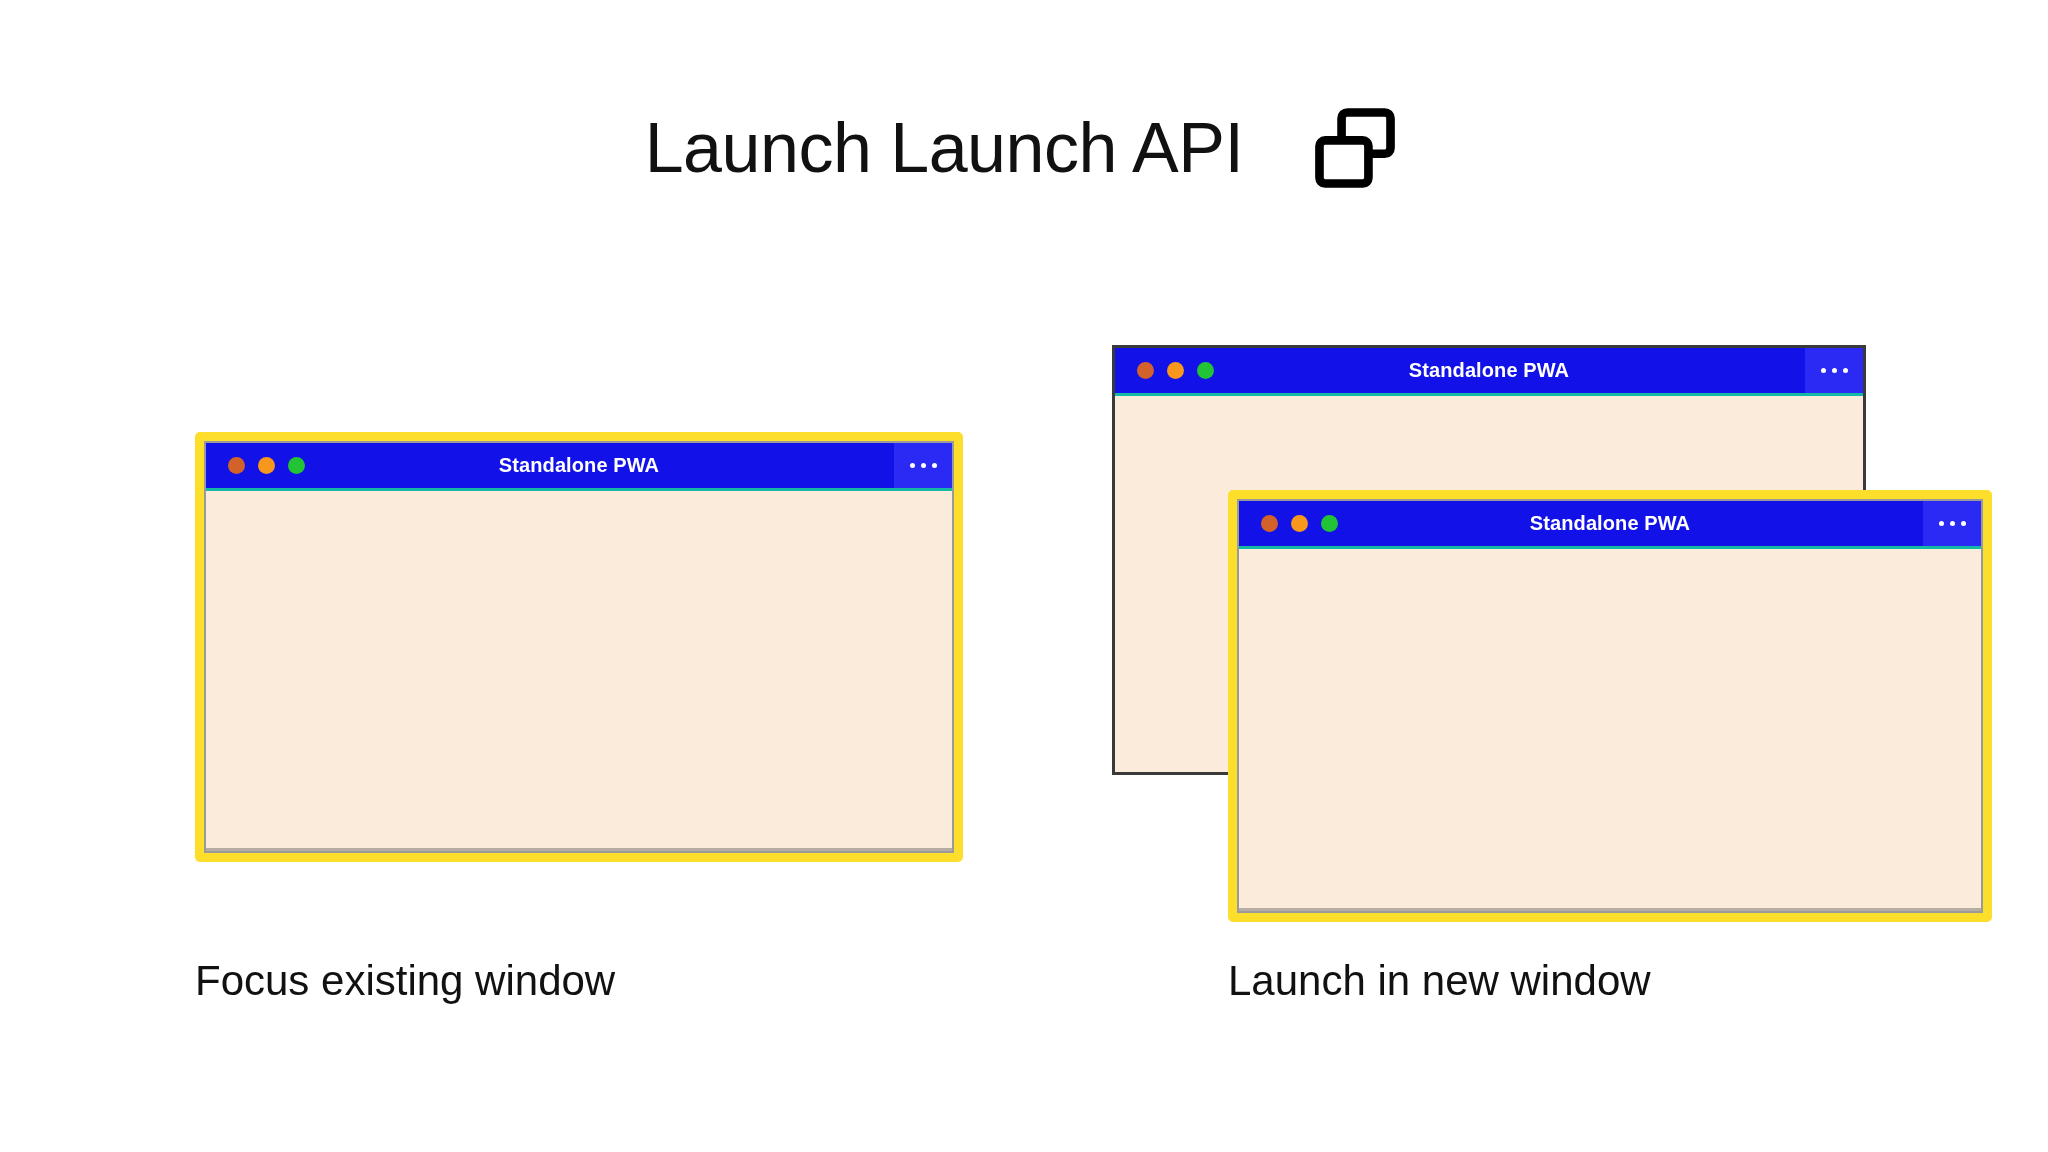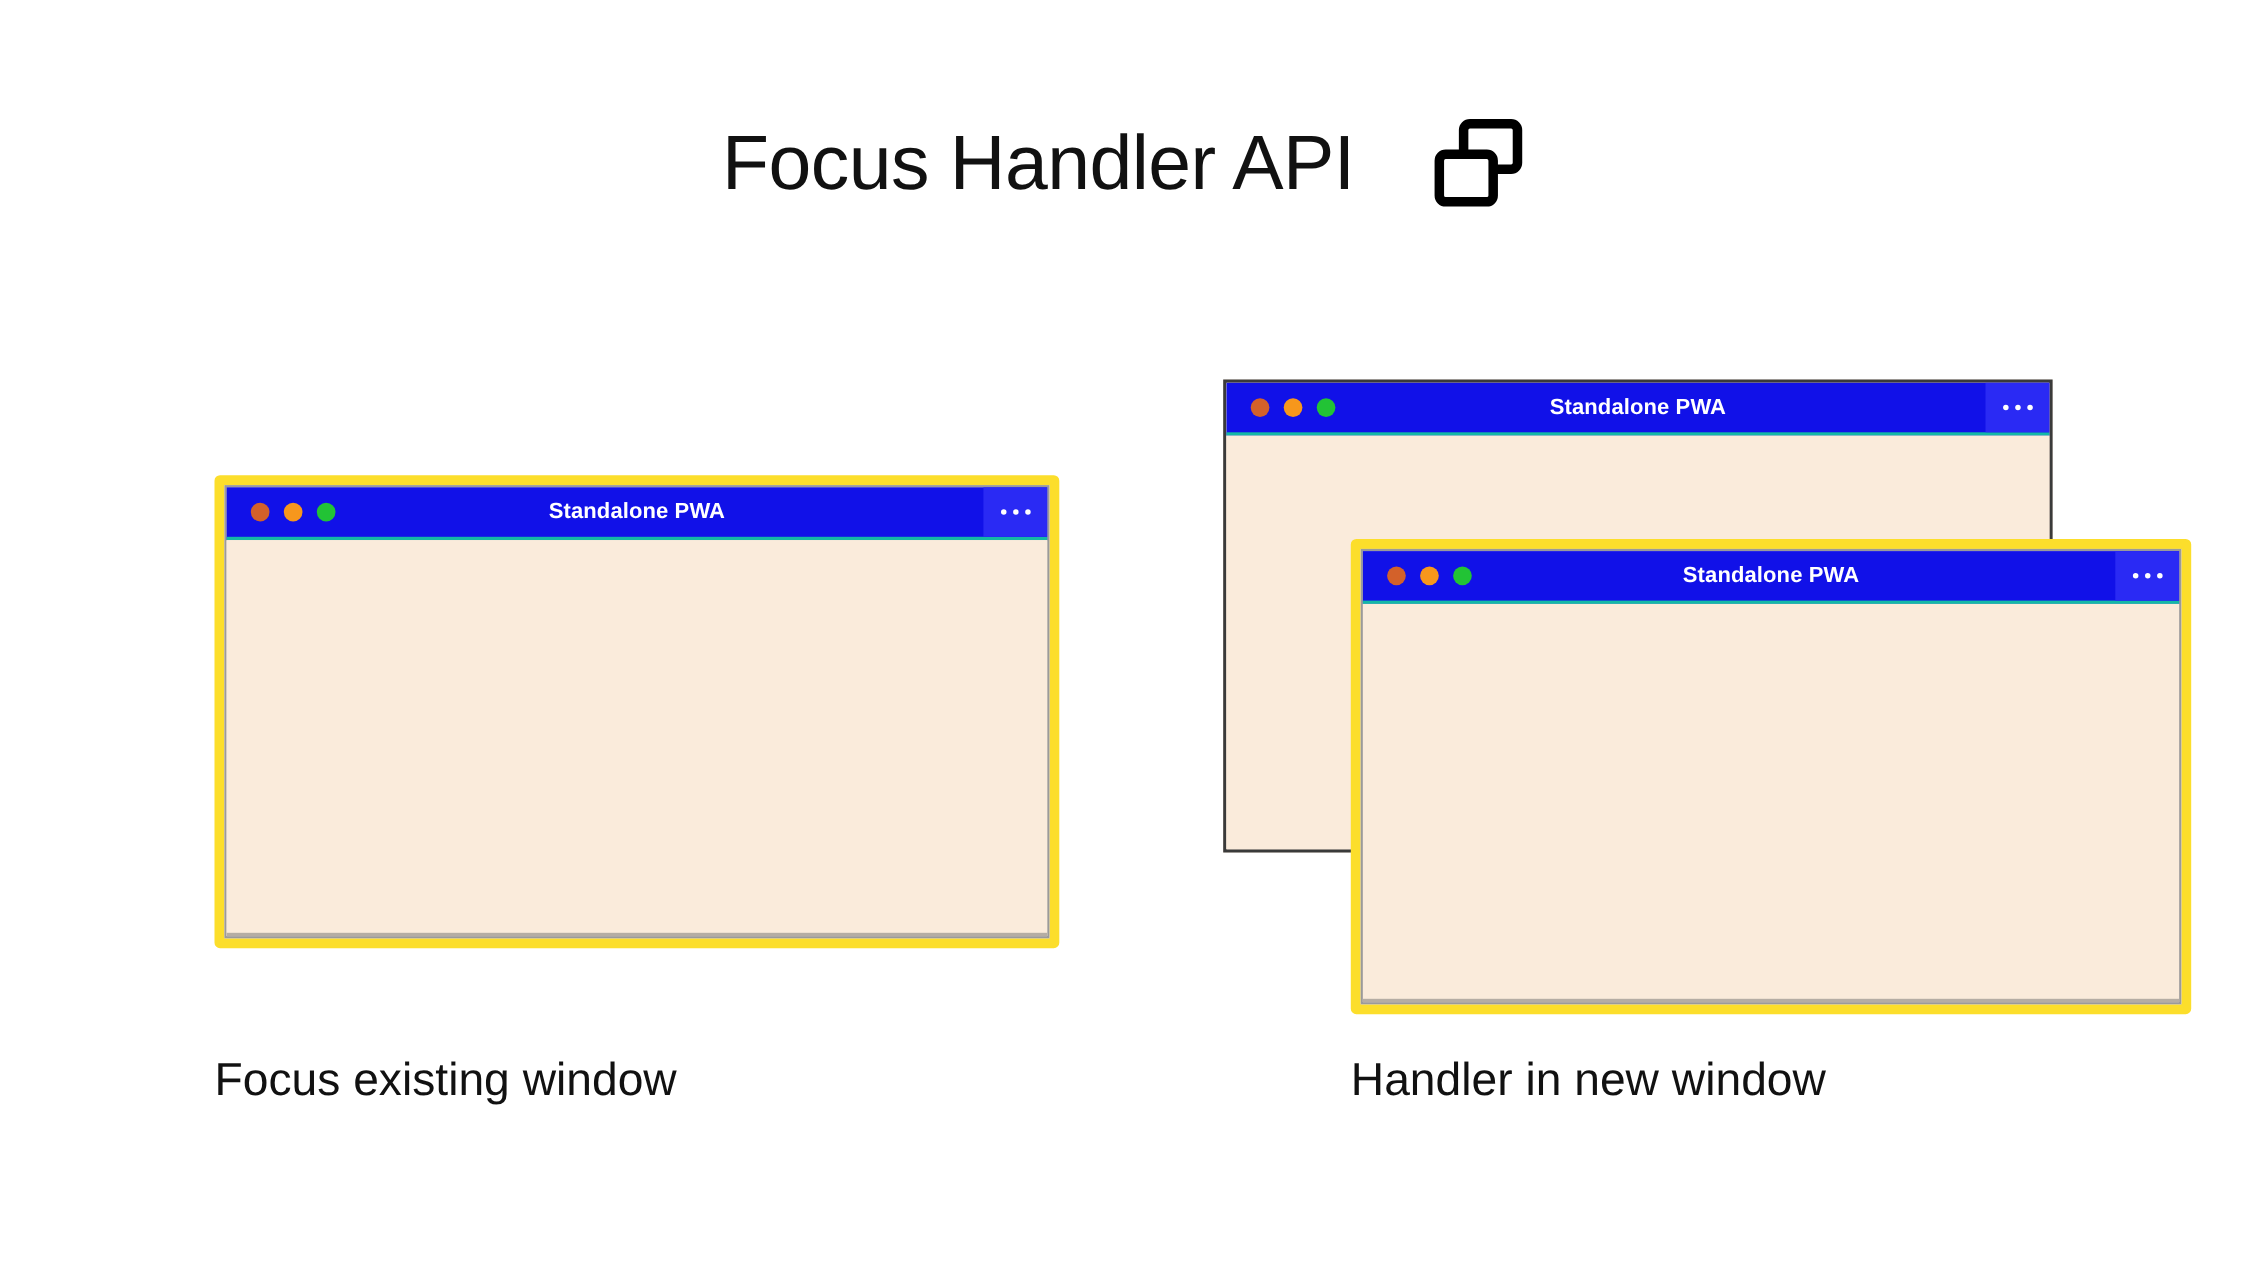--- a/index.html
+++ b/index.html
@@ -161,21 +161,21 @@
     white-space: nowrap;
     text-align: left;
   }
   #caption-focus { left: 195px;  top: 960px; width: 768px; }
   #caption-new   { left: 1228px; top: 960px; width: 764px; }
 </style>
 </head>
 <body>
 
 <div class="header">
-  <div class="page-title">Focus Handler API</div>
+  <div class="page-title">Launch Launch API</div>
   <svg class="title-icon" viewBox="0 0 100 100">
     <rect x="36" y="13" width="51" height="43" rx="6" ry="6" fill="none" stroke="#000000" stroke-width="9"></rect>
     <rect x="13" y="42" width="51" height="45" rx="6" ry="6" fill="#ffffff" stroke="#000000" stroke-width="9"></rect>
   </svg>
 </div>
 
 <div class="window highlighted" id="win-focus">
   <div class="window-inner">
     <div class="titlebar">
       <div class="traffic-lights">
@@ -233,13 +233,13 @@
           <i></i>
             <i></i>
             <i></i>
         </span>
       </div>
     </div>
     <div class="window-body"></div>
   </div>
 </div>
 
-<div class="caption" id="caption-new">Handler in new window</div>
+<div class="caption" id="caption-new">Launch in new window</div>
 
 </body></html>

